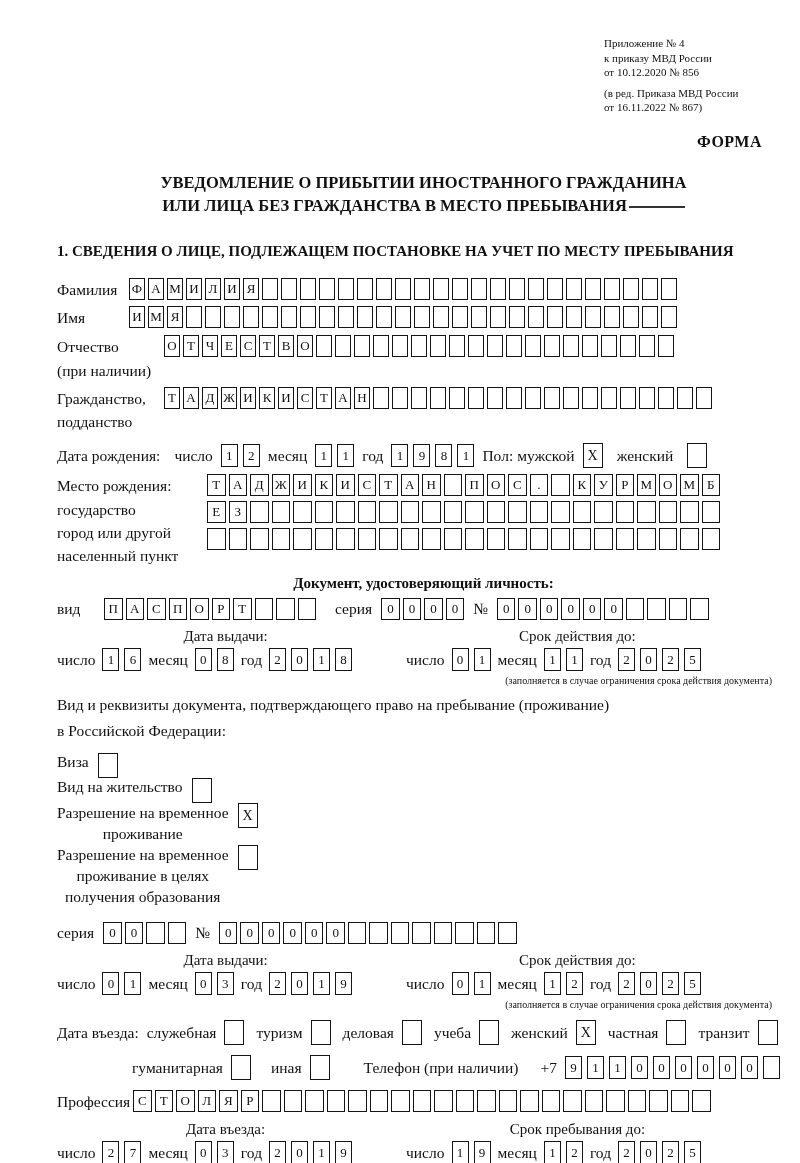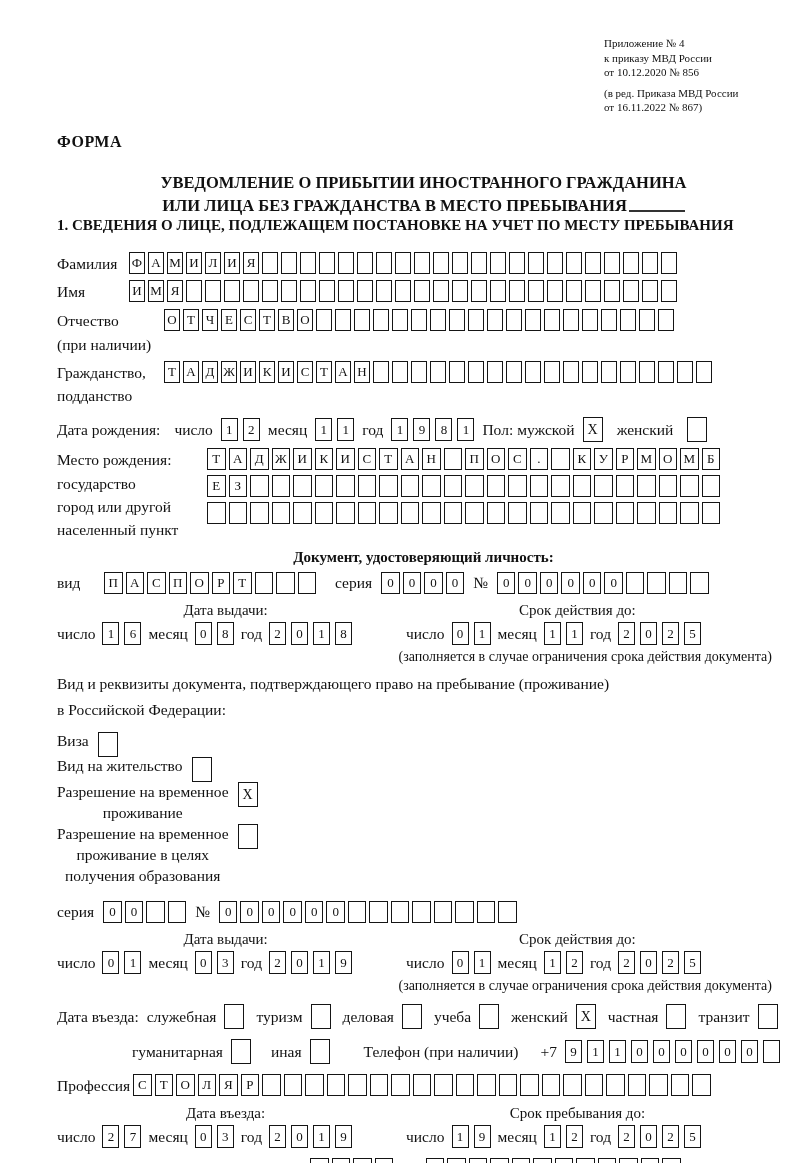--- a/index.html
+++ b/index.html
@@ -8,28 +8,28 @@
     width:800px; min-height:1163px;
     font-family:"Liberation Serif", serif;
     color:#111;
   }
   .page { padding:36px 10px 20px 57px; width:800px; }
   .pre { white-space:pre-line; }
 
   
   .hdr-block { margin-left:auto; width:186px; font-size:11px; line-height:1.32; }
   .hdr-block .edition { margin-top:6px; }
-  .forma { text-align:left; font-weight:bold; font-size:16px; margin:18px 28px 0 0; letter-spacing:.5px; }
+  .forma { text-align:right; font-weight:bold; font-size:16px; margin:18px 28px 0 0; letter-spacing:.5px; }
 
   
   .title { text-align:center; font-weight:bold; font-size:16.5px; line-height:1.4; margin-top:20px; }
-  .title-l2 { display:flex; justify-content:center; align-items:center; gap:2px; }
+  .title-l2 { display:flex; justify-content:center; align-items:flex-start; gap:2px; }
   .blank-line { display:inline-block; width:56px; border-bottom:2px solid #333; height:14px; }
 
-  .sec-heading { font-weight:bold; font-size:15px; margin-bottom:18px; }
+  .sec-heading { font-weight:bold; font-size:15px; margin-top:26px; margin-bottom:18px; }
 
   
   .row { display:flex; align-items:flex-start; margin-bottom:5px; font-size:15.5px; }
   .lbl { flex-shrink:0; line-height:1.5; }
   .w72 { width:72px; } .w105 { width:107px; } .w150 { width:150px; } .w122 { width:124px; }
 
   
   .boxes { display:flex; gap:3px; flex-wrap:nowrap; }
   .boxes .cell {
     width:16px; height:22px; border:1.6px solid #151515;
@@ -46,21 +46,21 @@
     align-items:center; justify-content:center; font-size:14px; flex-shrink:0; background:#fff;
   }
 
   
   .date-heads { display:flex; font-size:15px; margin-top:8px; }
   .dh-left { width:46%; text-align:center; }
   .dh-right { width:50%; text-align:center; }
   .date-row { display:flex; align-items:center; margin-top:3px; font-size:15.5px; }
   .dgrp { display:flex; align-items:center; gap:7px; }
   .dgrp-right { margin-left:54px; }
-  .footnote-right { font-size:14px; text-align:right; padding-right:18px; margin-top:4px; }
+  .footnote-right { font-size:10px; text-align:right; padding-right:18px; margin-top:4px; }
 
   
   .opt-row { display:flex; justify-content:space-between; align-items:flex-start; margin-top:10px; font-size:15.5px; }
   .opt { display:flex; align-items:flex-start; gap:9px; }
   .opt .multi { text-align:center; white-space:pre-line; line-height:1.35; }
 
   
   .purpose-row { display:flex; align-items:center; gap:8px; font-size:15.5px; margin-top:10px; flex-wrap:nowrap; }
   .purpose-row .cbox { margin-right:4px; }
   .indent75 { padding-left:75px; }

